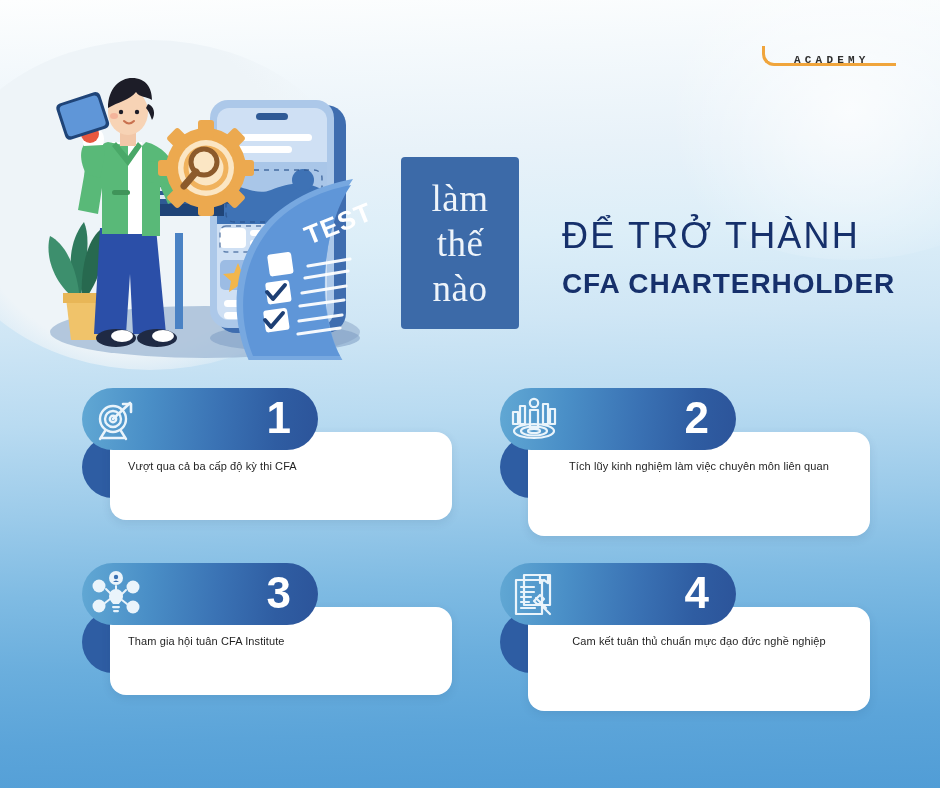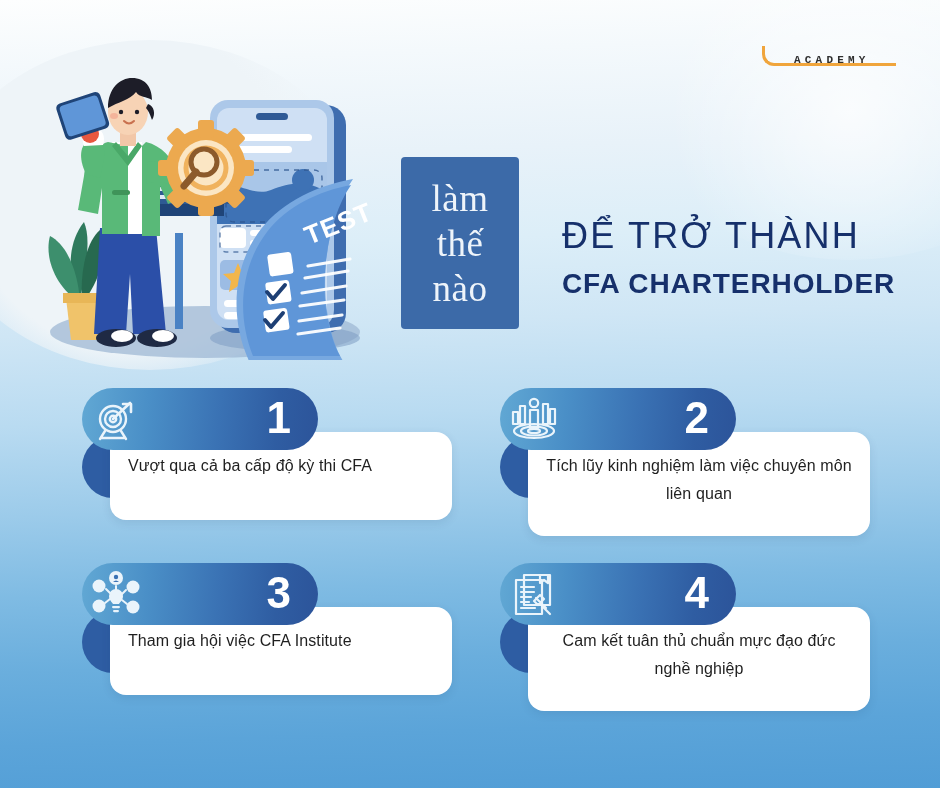--- a/index.html
+++ b/index.html
@@ -171,21 +171,21 @@
     margin-top: -18px;
     margin-left: 28px;
     width: 342px;
     min-height: 88px;
     background: #ffffff;
     border-radius: 16px;
     box-shadow: 0 3px 10px rgba(20,50,90,.10);
     padding: 20px 18px 18px 18px;
   }
   .card-text {
-    font-size: 16px;
+    font-size: 11px;
     line-height: 28px;
     color: #1f1f1f;
     letter-spacing: 0.1px;
   }
   #card-2 .card-body, #card-4 .card-body { min-height: 104px; text-align: center; }
 </style>
 </head>
 <body>
 
 <div id="poster">
@@ -414,21 +414,21 @@
           </g>
           <g fill="#3a72b4">
             <circle cx="24" cy="7" r="2.2"></circle>
             <path d="M21 12 q3 -3 6 0 z"></path>
           </g>
         </svg>
       </span>
       <span class="card-num">3</span>
     </div>
     <div class="card-body">
-      <div class="card-text">Tham gia hội việc CFA Institute</div>
+      <div class="card-text">Tham gia hội tuân CFA Institute</div>
     </div>
   </div>
 
   <div class="card" id="card-4">
     <div class="card-tab"></div>
     <div class="card-head">
       <span class="card-icon">
         <svg viewBox="0 0 48 48" width="48" height="48">
           <g fill="none" stroke="#eaf4fb" stroke-width="2.2" stroke-linejoin="round" stroke-linecap="round">
             <path d="M14 5 h26 v30 h-26 z"></path>

